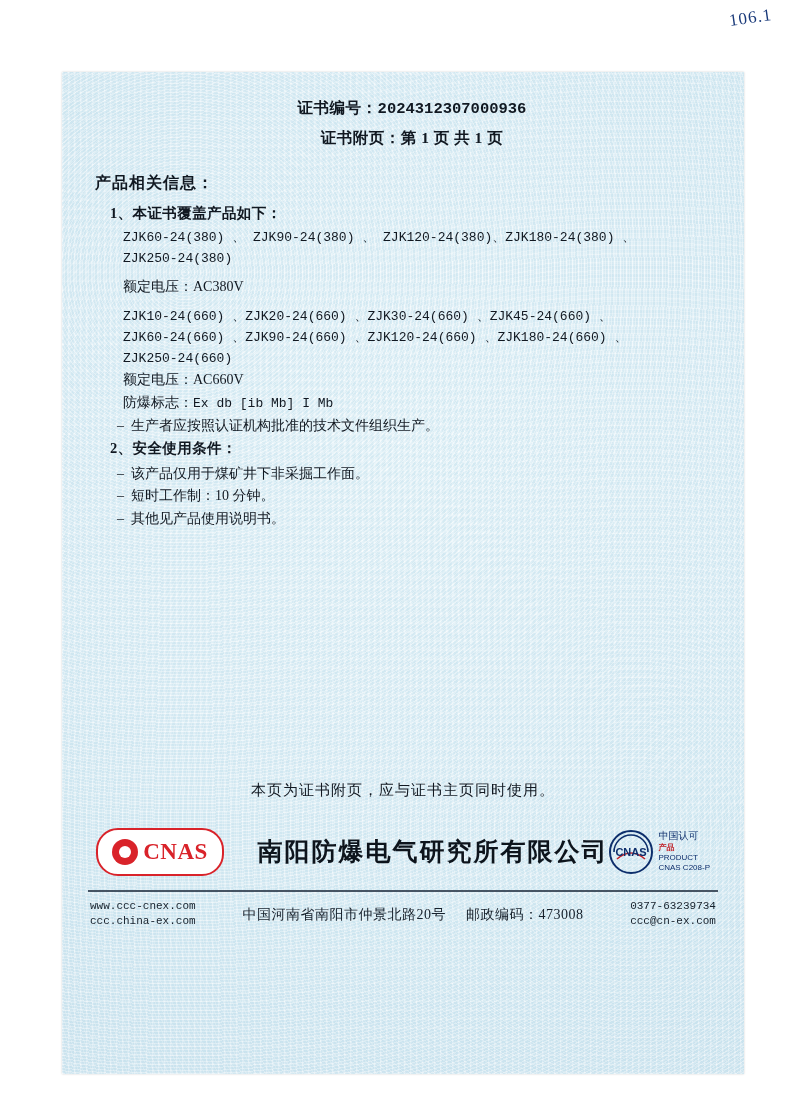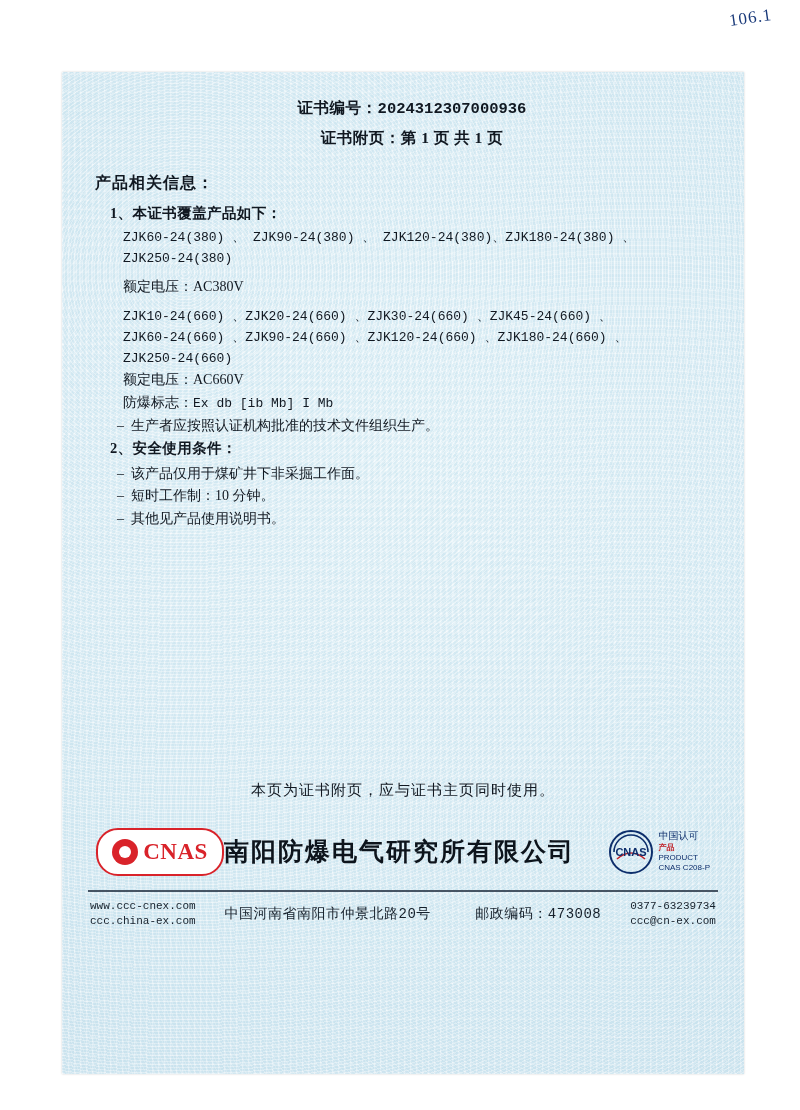--- a/index.html
+++ b/index.html
@@ -191,21 +191,21 @@
     color: #d9232a;
     letter-spacing: 0.5px;
   }
   .company-name {
     font-family: "Liberation Serif", serif;
     font-weight: bold;
     font-size: 25px;
     letter-spacing: 2px;
     color: #0d141c;
     flex: 1;
-    text-align: left;
+    text-align: right;
   }
   .cnas-mark {
     display: flex;
     align-items: center;
     flex: none;
   }
   .cnas-mark .cnas-logo {
     width: 46px; height: 46px;
     flex: none;
     margin-right: 4px;
@@ -231,21 +231,21 @@
     display: flex;
     align-items: flex-start;
     justify-content: space-between;
     padding: 7px 28px 0 28px;
     font-family: "Liberation Mono", monospace;
     font-size: 11px;
     line-height: 1.42;
     color: #16202b;
   }
   .contact .mid {
-    font-family: Liberation Mono, monospace;
+    font-family: Liberation Serif, serif;
     font-size: 14px;
     letter-spacing: 0.5px;
     padding-top: 6px;
   }
   .contact .right { text-align: right; }
 </style>
 </head>
 <body>
 
 <div id="page-mark">106.1</div>

